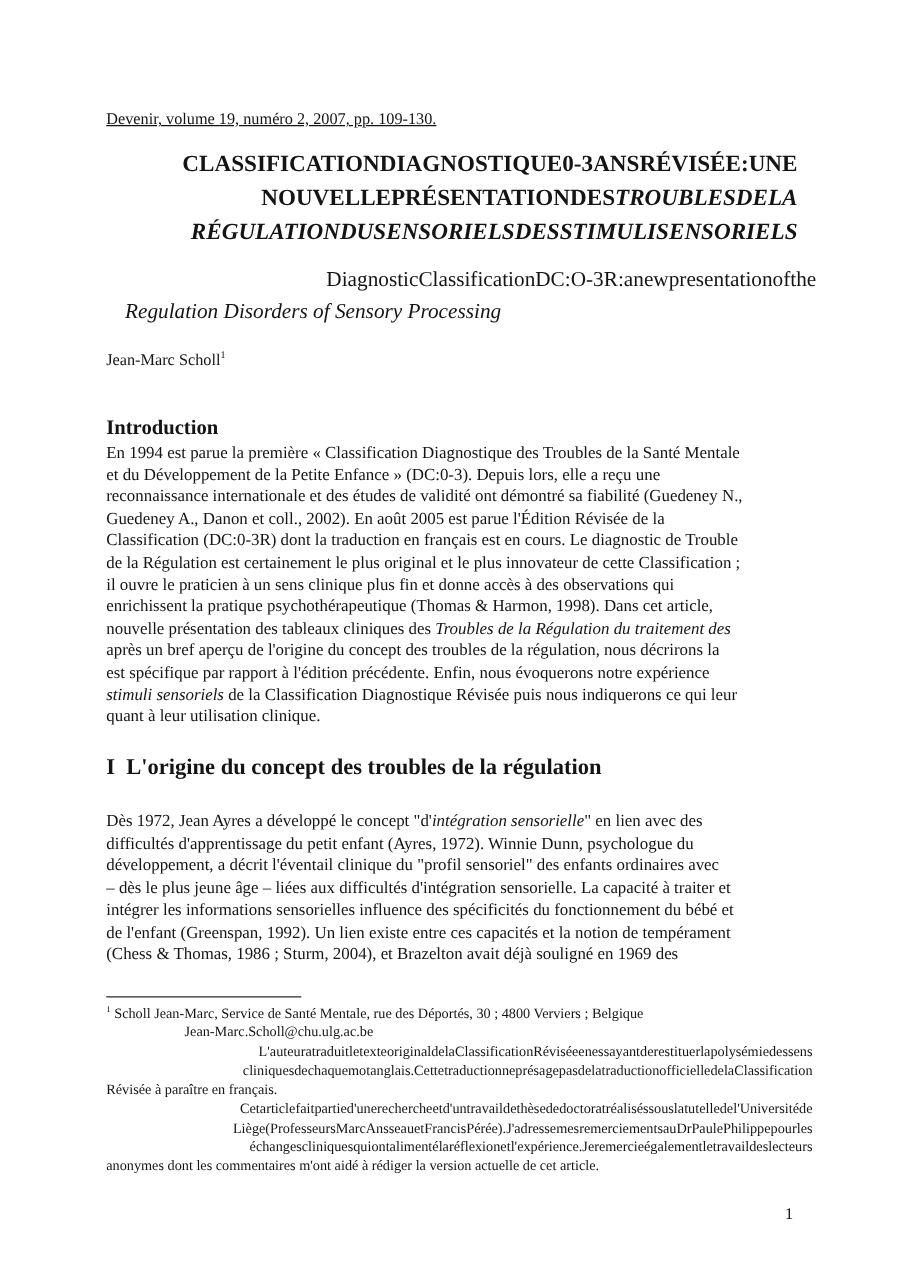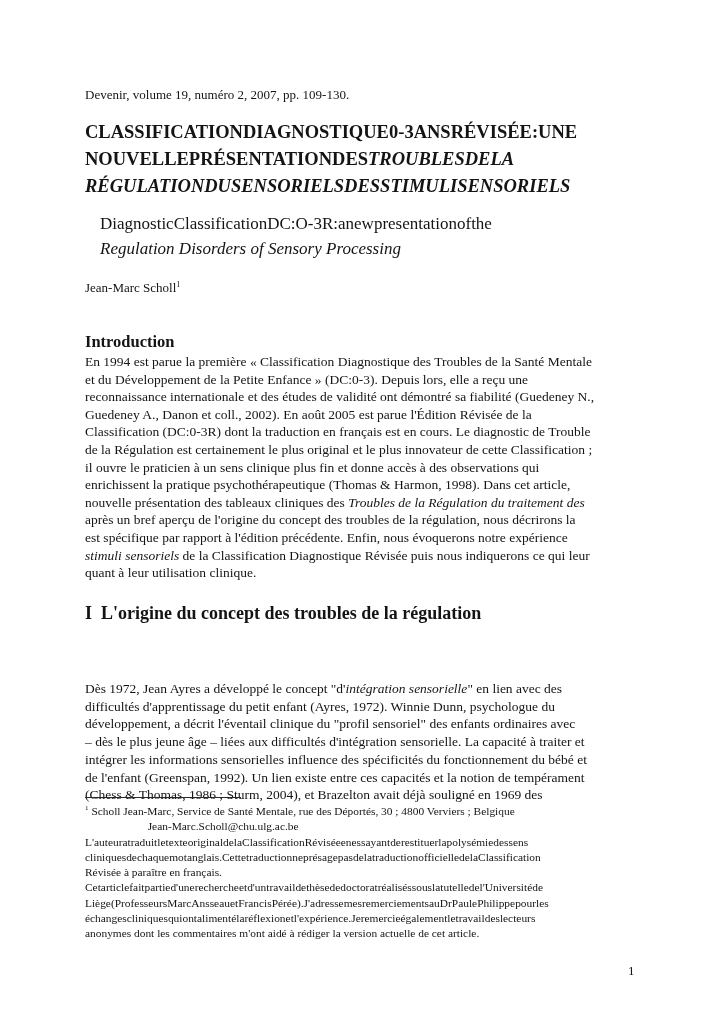--- a/index.html
+++ b/index.html
@@ -8,33 +8,33 @@
     width:724px;height:1024px;
     margin:0 auto;
     background:#ffffff;
     color:#141414;
     font-family:"Liberation Serif","DejaVu Serif",serif;
     overflow:hidden;
   }
   .block{position:absolute;left:85px;width:553px;}
   .line{white-space:pre;}
   
-  .line.stretch{display:flex;justify-content:flex-start;white-space:normal;}
+  .line.stretch{display:flex;justify-content:flex-end;white-space:normal;}
   .line.stretch span{white-space:pre;}
   sup{font-size:0.62em;vertical-align:super;line-height:0;}
   i{font-style:italic;}
 
-  .journal{top:87px;font-size:13px;}
+  .journal{top:87px;font-size:13px;text-decoration:underline;}
   .title{top:119px;font-size:18.5px;font-weight:bold;line-height:27px;}
   .subtitle{top:211px;font-size:17px;line-height:25px;margin-left:15px;}
   .author{top:280px;font-size:13px;}
   .h-intro{top:332px;font-size:16.5px;font-weight:bold;}
   .para-intro{top:353px;font-size:13.5px;line-height:17.6px;}
   .h-origin{top:603px;font-size:18px;font-weight:bold;}
-  .para-origin{top:648px;font-size:13.5px;line-height:17.7px;margin-top:32px;}
+  .para-origin{top:648px;font-size:13.5px;line-height:17.7px;}
   .fn-rule{top:797px;width:156px;border:0;border-top:1.4px solid #2a2a2a;margin:0;}
   .footnote{top:804px;width:565px;font-size:11.4px;line-height:15.3px;}
   .pagenum{position:absolute;left:628px;top:963px;font-size:13px;}
 </style>
 </head>
 <body>
 
 <div class="page">
 
   <div class="block journal">Devenir, volume 19, numéro 2, 2007, pp. 109-130.</div>

